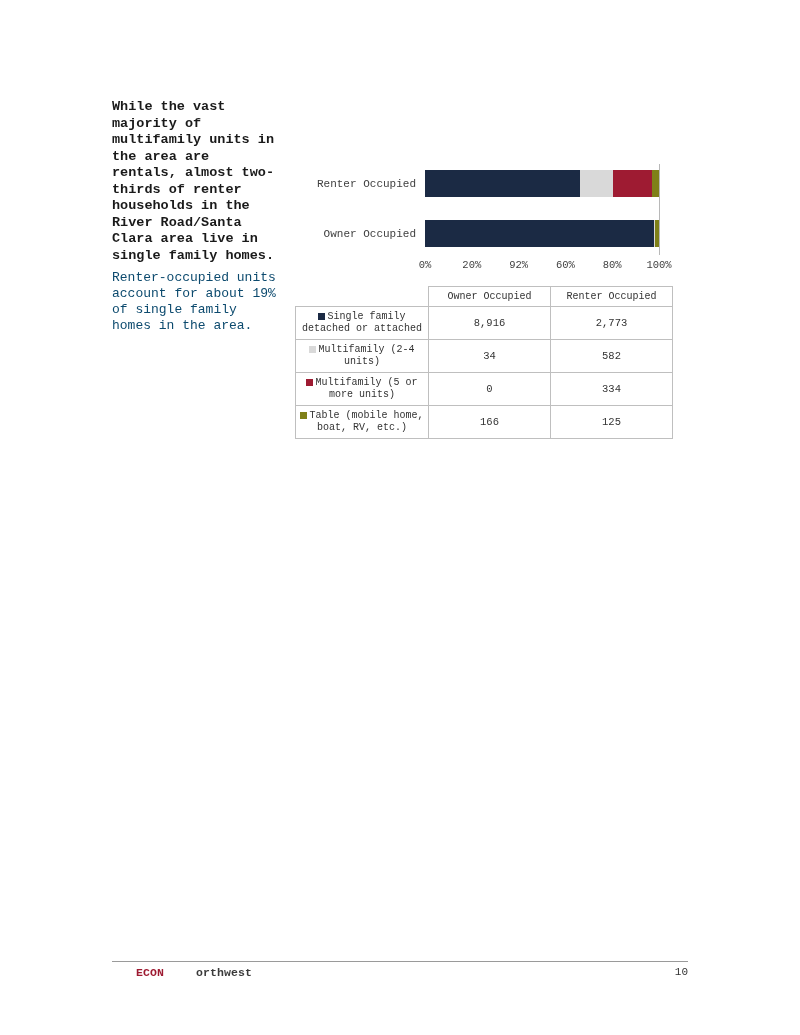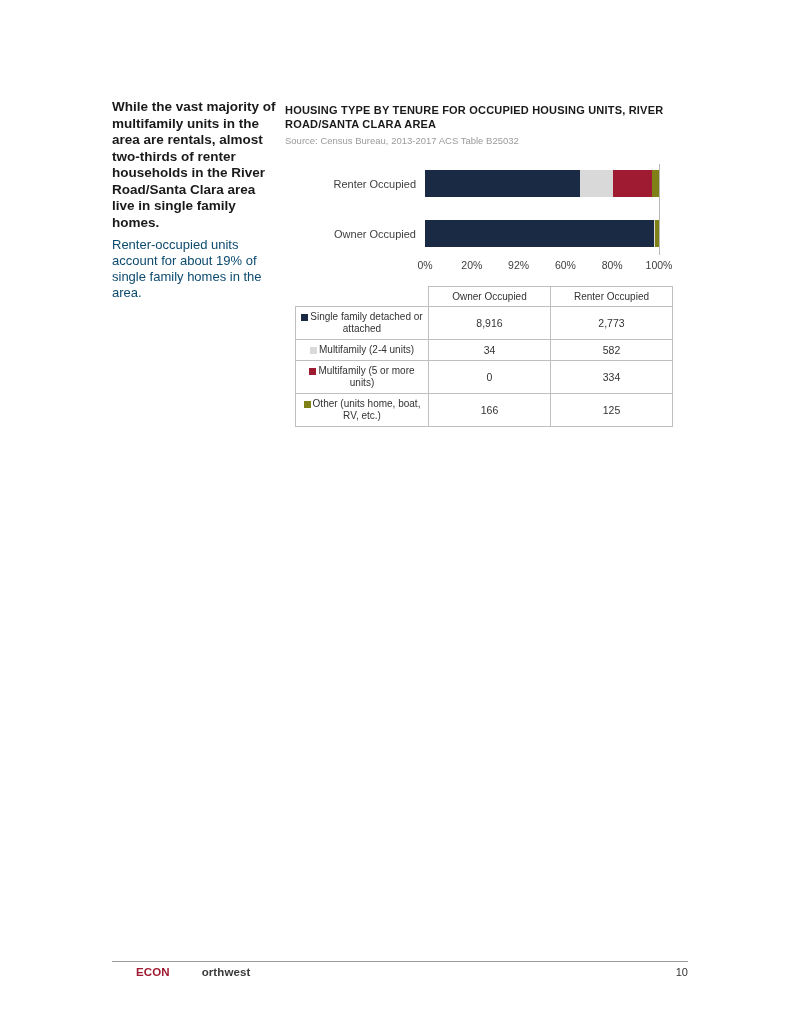--- a/index.html
+++ b/index.html
@@ -1,21 +1,21 @@
 <!DOCTYPE html>
 <html><head>
 <meta charset="utf-8">
 <style>
   html, body { margin: 0; padding: 0; background: #ffffff; }
   .page {
     position: relative;
     width: 800px;
     height: 1035px;
     background: #ffffff;
-    font-family: Liberation Sans, sans-serif;
+    font-family: Liberation Mono, monospace;
     overflow: hidden;
   }
 
   
   .sidebar {
     position: absolute;
     left: 112px;
     top: 99px;
     width: 168px;
   }
@@ -170,24 +170,20 @@
 </head>
 <body>
 
 <div class="page">
 
   <div class="sidebar">
     <p class="sidebar-headline">While the vast majority of multifamily units in the area are rentals, almost two-thirds of renter households in the River Road/Santa Clara area live in single family homes.</p>
     <p class="sidebar-subtext">Renter-occupied units account for about 19% of single family homes in the area.</p>
   </div>
 
-  <div class="chart-block">
-    <p class="chart-title">HOUSING TYPE BY TENURE FOR OCCUPIED HOUSING UNITS, RIVER ROAD/SANTA CLARA AREA</p>
-    <p class="chart-source">Source: Census Bureau, 2013-2017 ACS Table B25032</p>
-  </div>
 
   <div class="chart-area">
     <div>
         <div class="bar-row">
           <div class="bar-label">Renter Occupied</div>
           <div class="bar-track">
             <div class="bar-seg" title="Single family detached or attached" style="width: 66.4%; background: rgb(27, 42, 68);"></div>
             <div class="bar-seg" title="Multifamily (2-4 units)" style="width: 13.9%; background: rgb(217, 217, 217);"></div>
             <div class="bar-seg" title="Multifamily (5 or more units)" style="width: 16.7%; background: rgb(158, 27, 50);"></div>
             <div class="bar-seg" title="Other (mobile home, boat, RV, etc.)" style="width: 3%; background: rgb(127, 128, 24);"></div>
@@ -237,21 +233,21 @@
           <td class="lbl"><span class="sq" style="background: rgb(217, 217, 217);"></span><span>Multifamily (2-4 units)</span></td>
           <td class="val">34</td>
           <td class="val">582</td>
         </tr>
         <tr>
           <td class="lbl"><span class="sq" style="background: rgb(158, 27, 50);"></span><span>Multifamily (5 or more units)</span></td>
           <td class="val">0</td>
           <td class="val">334</td>
         </tr>
         <tr>
-          <td class="lbl"><span class="sq" style="background: rgb(127, 128, 24);"></span><span>Other (units home, boat, RV, etc.)</span></td>
+          <td class="lbl"><span class="sq" style="background: rgb(127, 128, 24);"></span><span>Table (mobile home, boat, RV, etc.)</span></td>
           <td class="val">166</td>
           <td class="val">125</td>
         </tr>
       </tbody>
   </table>
 
   <div class="footer-rule"></div>
   <div class="footer-brand">
     <span class="brand-red">ECON</span><span class="brand-dark">orthwest</span>
   </div>

